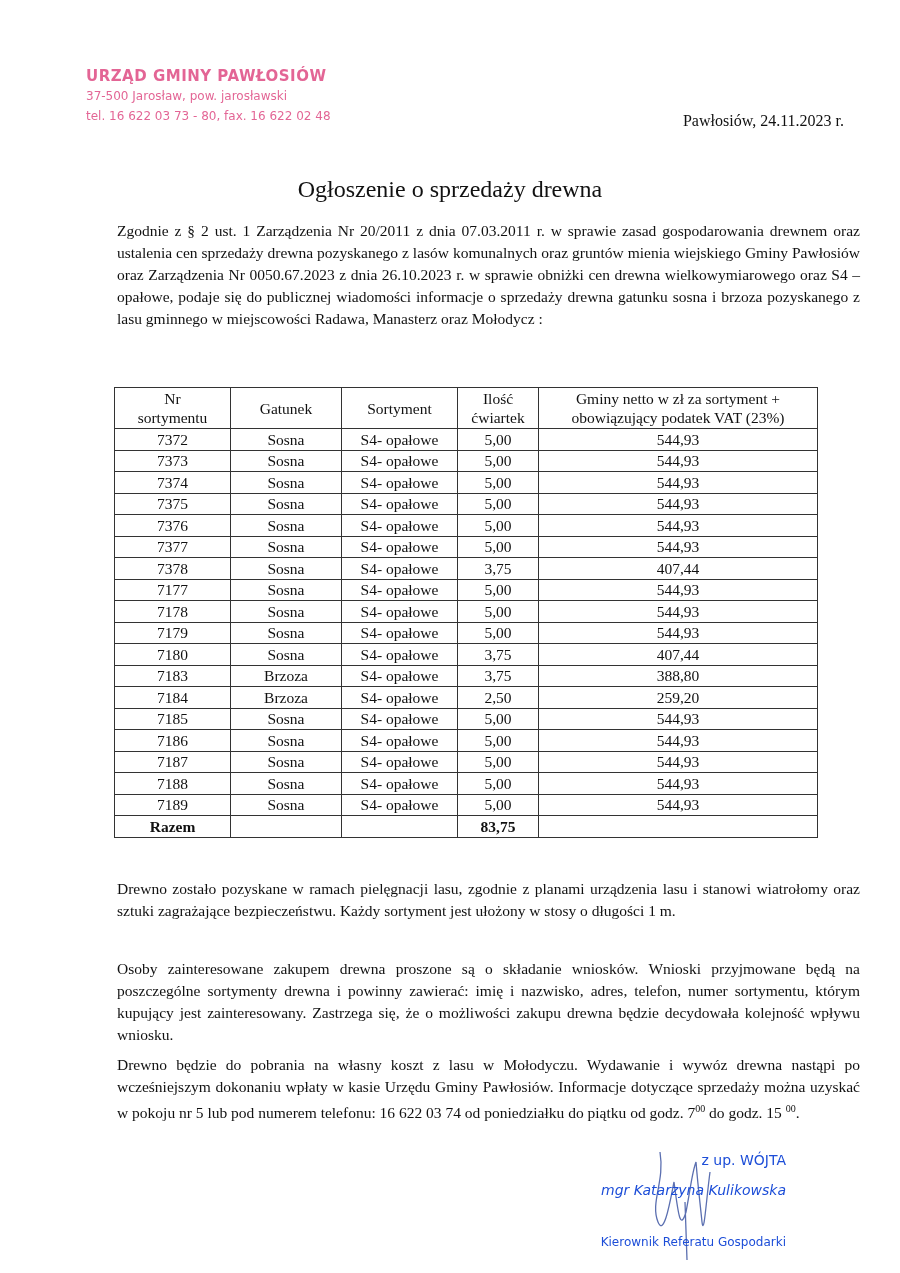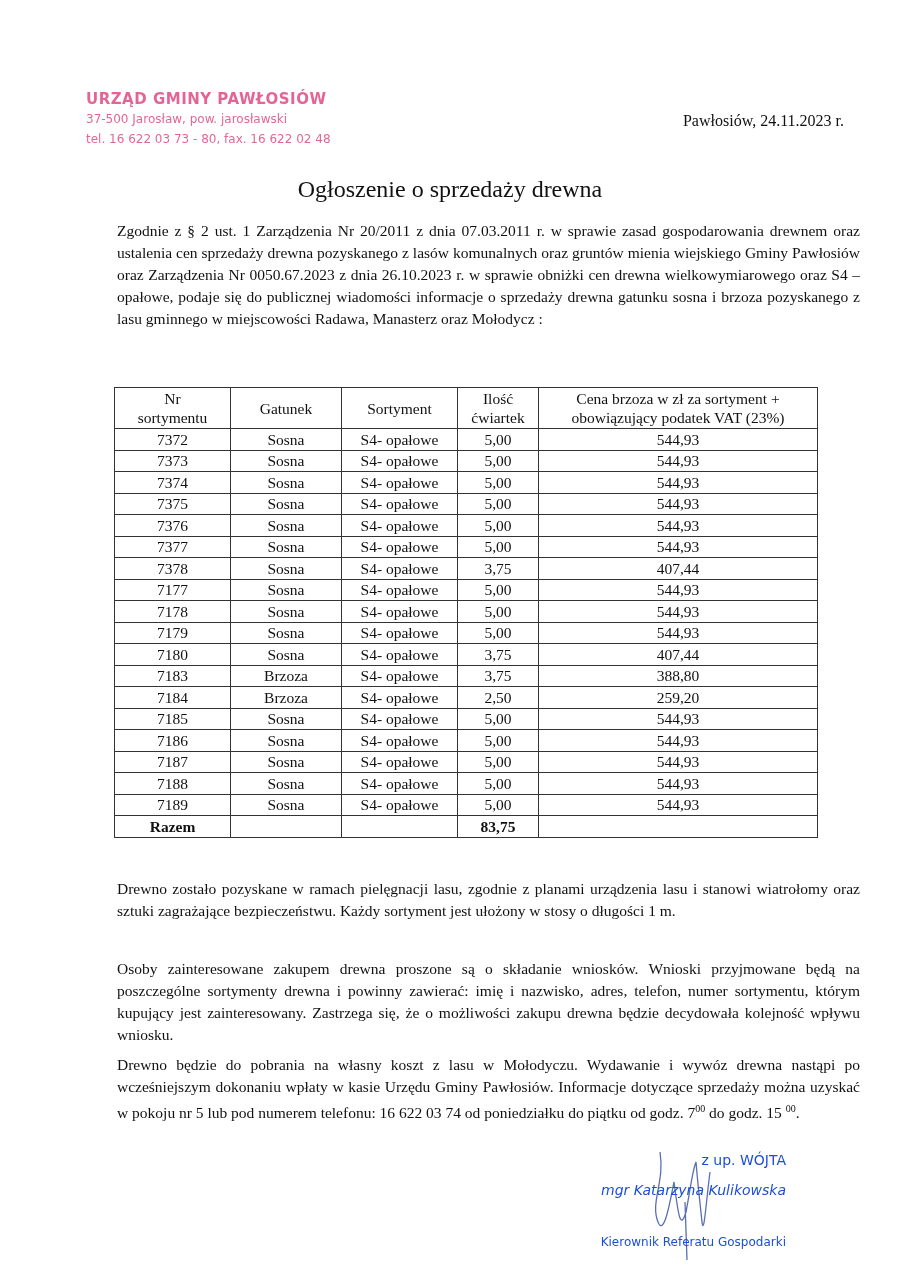--- a/index.html
+++ b/index.html
@@ -1,19 +1,19 @@
 <!DOCTYPE html>
 <html><head>
 <meta charset="utf-8">
 <style>
   html, body { margin:0; padding:0; background:#ffffff; }
   body { width:900px; height:1273px; position:relative; overflow:hidden;
          font-family:"Liberation Serif", serif; color:#111; }
   .stamp { position:absolute; left:86px; top:66px; color:#e0558a;
-           font-family:"DejaVu Sans", sans-serif; line-height:20px; opacity:0.9;margin-top:23px; }
+           font-family:"DejaVu Sans", sans-serif; line-height:20px; opacity:0.9; }
   .stamp .l1 { font-size:15px; font-weight:bold; letter-spacing:0.5px; }
   .stamp .l2 { font-size:12px; padding-left:0px; }
   .stamp .l3 { font-size:12px; }
   .stamp .l4 { font-size:13px; padding-left:46px; }
   .date { position:absolute; right:56px; top:112px; font-size:16px; }
   .title { position:absolute; left:0; right:0; top:176px; text-align:center; font-size:24px; }
   .intro { position:absolute; left:117px; width:743px; top:220px; font-size:15.5px;
            line-height:22px; text-align:justify; }
   table.wood { position:absolute; left:114px; top:387px; border-collapse:collapse;
                font-size:15.5px; }
@@ -56,21 +56,21 @@
         <span>Nr</span><br>
         <span>sortymentu</span>
       </th>
       <th style="width:110px">Gatunek</th>
       <th style="width:115px">Sortyment</th>
       <th style="width:80px">
         <span>Ilość</span><br>
         <span>ćwiartek</span>
       </th>
       <th style="width:278px">
-        <span>Cena brzoza w zł za sortyment +</span><br>
+        <span>Gminy netto w zł za sortyment +</span><br>
         <span>obowiązujący podatek VAT (23%)</span>
       </th>
     </tr>
   </thead>
   <tbody id="rows">
       <tr>
         <td>7372</td>
         <td>Sosna</td>
         <td>S4- opałowe</td>
         <td>5,00</td>

